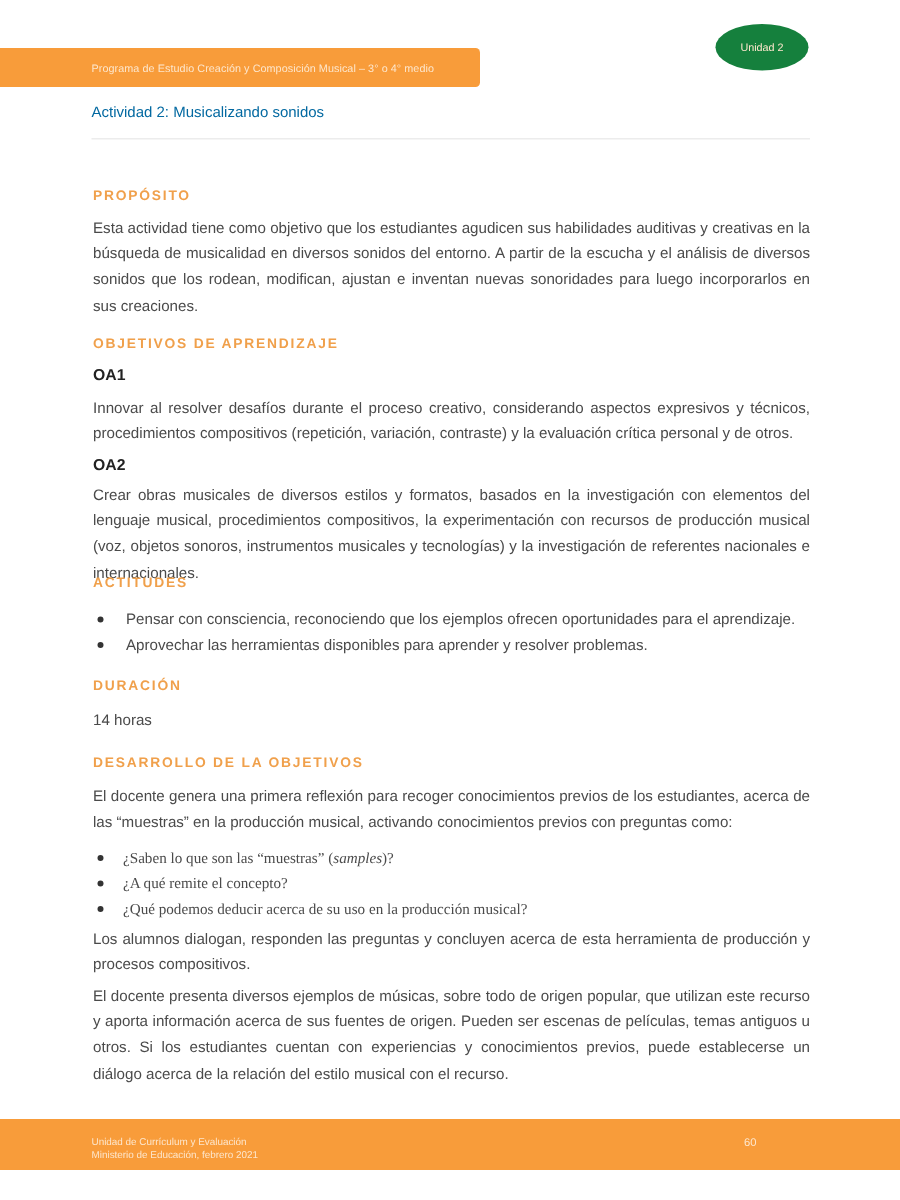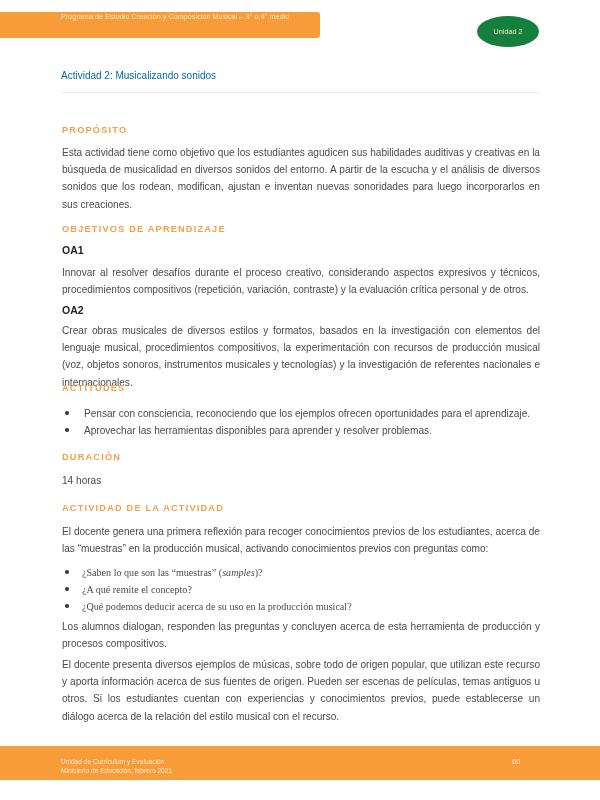--- a/index.html
+++ b/index.html
@@ -1,22 +1,22 @@
 <!DOCTYPE html>
 <html><head>
   <meta charset="utf-8">
   <style>
     * { margin: 0; padding: 0; box-sizing: border-box; }
     html, body { width: 600px; height: 800px; background: #ffffff; overflow: hidden; }
     body { position: relative; font-family: "Liberation Sans", sans-serif; color: #404040; }
 
     .header-bar {
-      position: absolute; left: 0; top: 12px; width: 320px; height: 26px;
+      position: absolute; left: 0; top: 32px; width: 320px; height: 26px;
       background: #f89c3a; border-radius: 0 3px 3px 0;
-      display: flex; padding-left: 61px;
+      display: flex; align-items: center; padding-left: 61px;
     }
     .header-bar span { font-size: 7.2px; color: #fde6cc; letter-spacing: 0.05px; }
 
     .unit-badge {
       position: absolute; left: 477px; top: 16px; width: 62px; height: 31px;
       background: #15803d; border-radius: 50%;
       display: flex; align-items: center; justify-content: center;
     }
     .unit-badge span { font-size: 7.2px; color: #fde6cc; }
 
@@ -58,21 +58,21 @@
 
     .footer-bar {
       position: absolute; left: 0; top: 746px; width: 600px; height: 34px;
       background: #f89c3a;
     }
     .footer-text {
       position: absolute; left: 61px; top: 757px;
       font-size: 6.6px; line-height: 9px; color: #fde6cc;
     }
     .page-num {
-      position: absolute; left: 512px; top: 757px; font-size: 7.5px; color: #fde6cc;
+      position: absolute; left: 496px; top: 757px; font-size: 7.5px; color: #fde6cc;
     }
   </style>
 </head>
 <body>
 
 <div class="header-bar">
   <span>Programa de Estudio Creación y Composición Musical – 3° o 4° medio</span>
 </div>
 <div class="unit-badge">
   <span>Unidad 2</span>
@@ -92,21 +92,21 @@
 
 <h2 class="section-heading" style="top:383px;">ACTITUDES</h2>
 <ul class="bullet-list att-list">
   <li><span class="dot"></span><span>Pensar con consciencia, reconociendo que los ejemplos ofrecen oportunidades para el aprendizaje.</span></li>
   <li><span class="dot"></span><span>Aprovechar las herramientas disponibles para aprender y resolver problemas.</span></li>
 </ul>
 
 <h2 class="section-heading" style="top:452px;">DURACIÓN</h2>
 <p class="para" style="top:472px;">14 horas</p>
 
-<h2 class="section-heading" style="top:503px;">ACTIVIDAD DE LA ACTIVIDAD</h2>
+<h2 class="section-heading" style="top:503px;">DESARROLLO DE LA OBJETIVOS</h2>
 <p class="para" style="top:523px;">El docente genera una primera reflexión para recoger conocimientos previos de los estudiantes, acerca de las “muestras” en la producción musical, activando conocimientos previos con preguntas como:</p>
 
 <ul class="bullet-list q-list">
   <li><span class="dot"></span><span>¿Saben lo que son las “muestras” (</span><em>samples</em><span>)?</span></li>
   <li><span class="dot"></span><span>¿A qué remite el concepto?</span></li>
   <li><span class="dot"></span><span>¿Qué podemos deducir acerca de su uso en la producción musical?</span></li>
 </ul>
 
 <p class="para" style="top:618px;">Los alumnos dialogan, responden las preguntas y concluyen acerca de esta herramienta de producción y procesos compositivos.</p>
 <p class="para" style="top:656px;">El docente presenta diversos ejemplos de músicas, sobre todo de origen popular, que utilizan este recurso y aporta información acerca de sus fuentes de origen. Pueden ser escenas de películas, temas antiguos u otros. Si los estudiantes cuentan con experiencias y conocimientos previos, puede establecerse un diálogo acerca de la relación del estilo musical con el recurso.</p>

